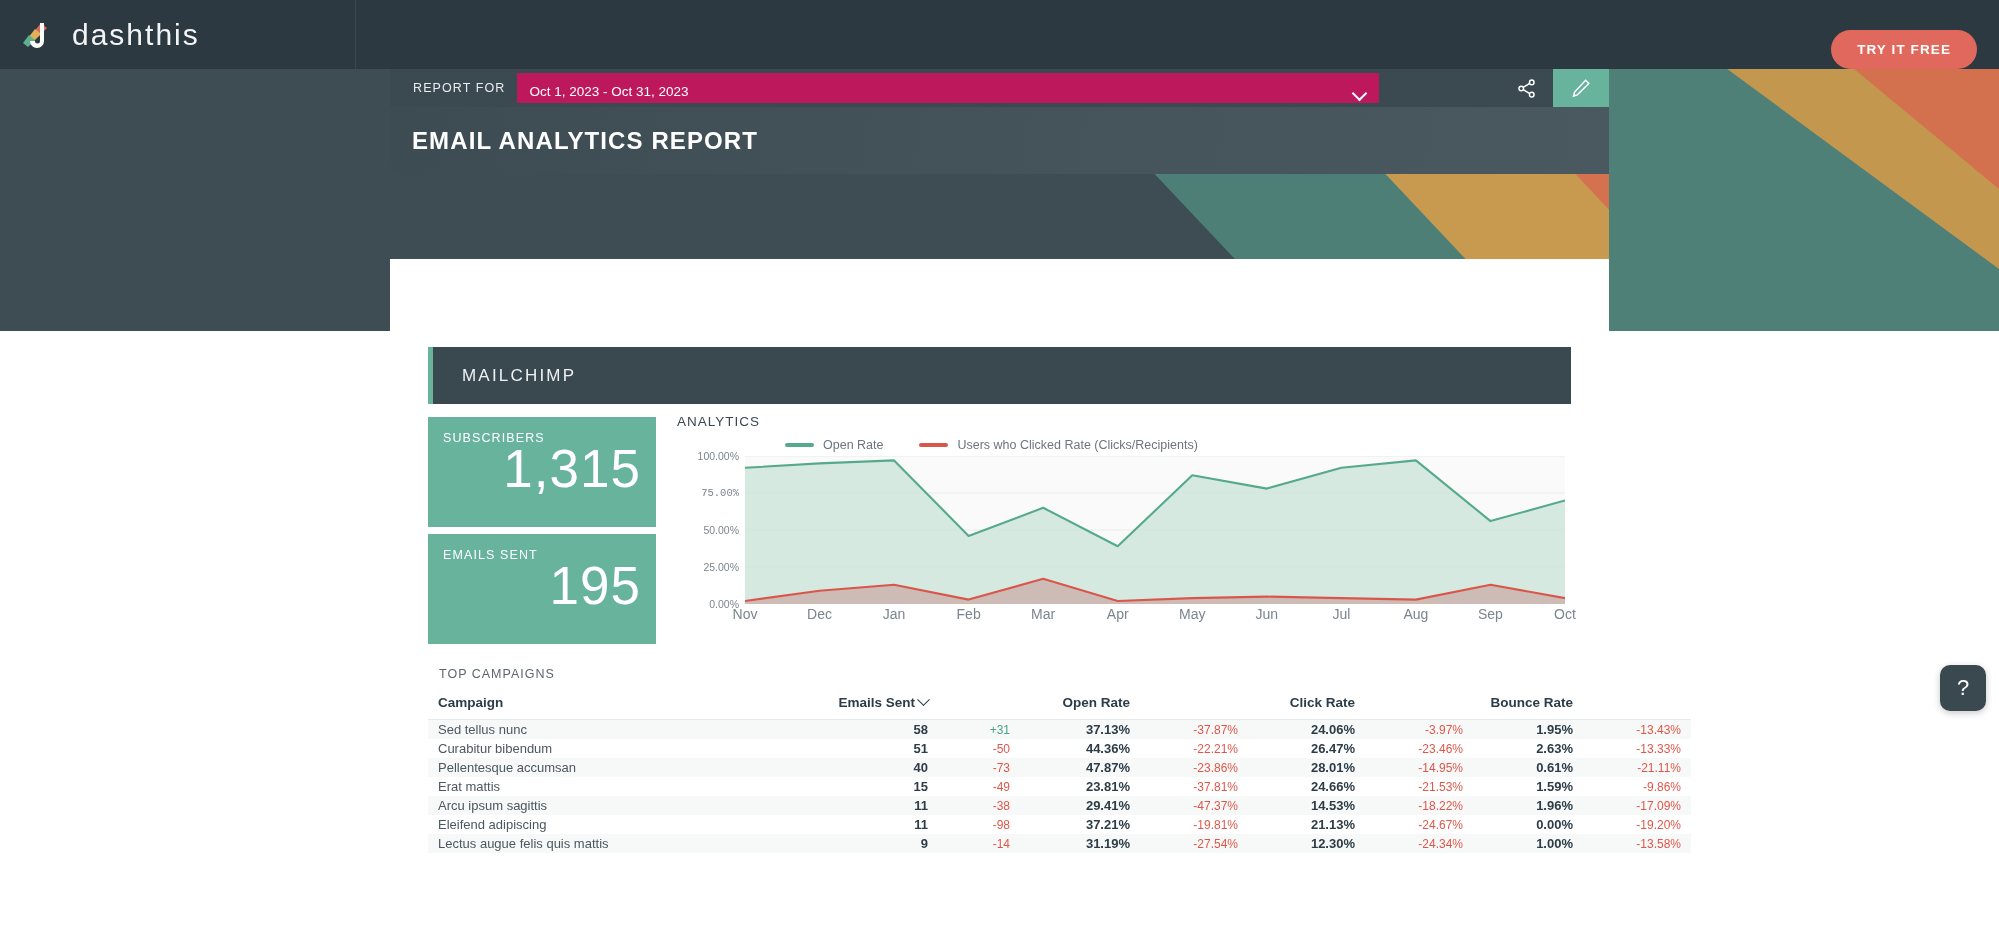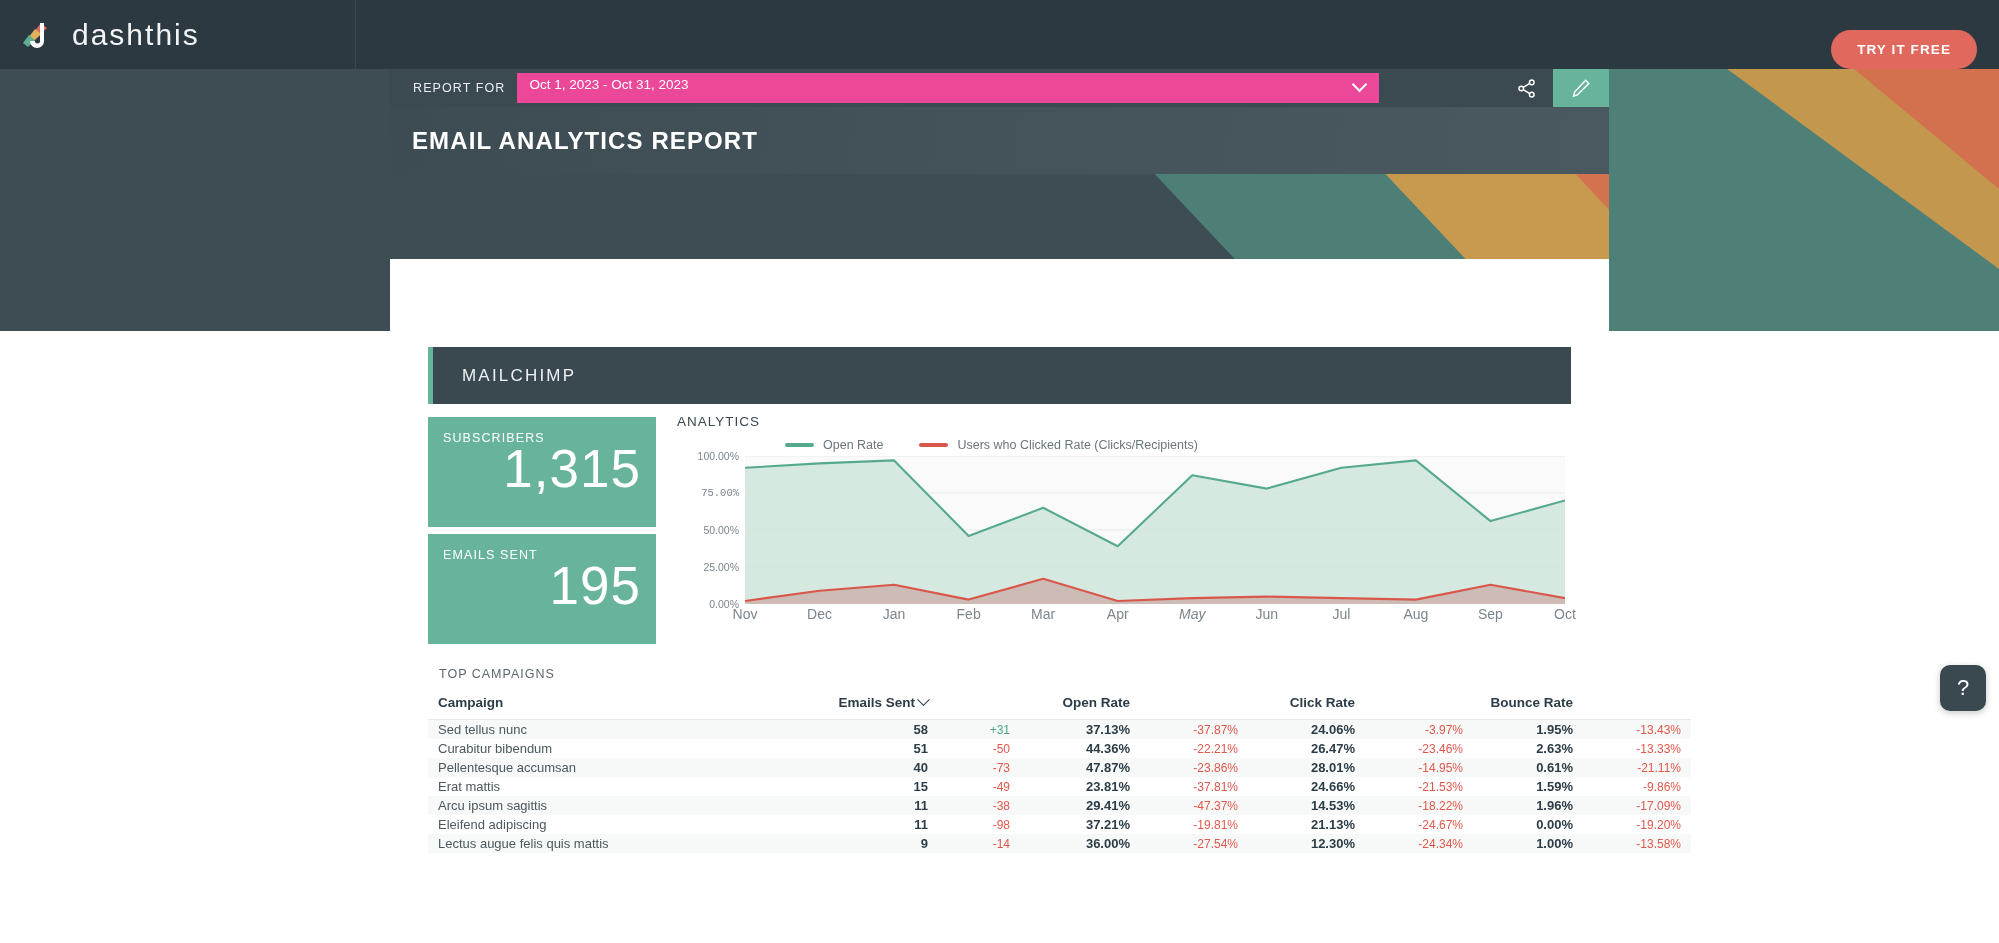--- a/index.html
+++ b/index.html
@@ -41,21 +41,21 @@
   }
   .report-bar {
     height: 38px; background: #3b4950; display: flex; align-items: center;
     position: relative;
   }
   .report-for-label {
     color: #e9edef; font-size: 12.5px; letter-spacing: 1.1px;
     padding: 0 11px 0 23px; white-space: nowrap;
   }
   .date-select {
-    flex: 1; height: 30px; background: #ec4899; display: flex; align-items: flex-start;
+    flex: 1; height: 30px; background: #be185d; display: flex; align-items: flex-end;
     justify-content: space-between; padding: 4px 13px; max-width: 862px; cursor: pointer;
   }
   .date-select-text { color: #fff; font-size: 13.5px; }
   .chev { width: 13px; height: 13px; position: relative; }
   .chev::after {
     content: ""; position: absolute; left: 1px; top: 2px;
     width: 9px; height: 9px; border-right: 2px solid #fff; border-bottom: 2px solid #fff;
     transform: rotate(45deg);
   }
   .bar-actions { display: flex; align-items: stretch; height: 38px; margin-left: auto; }
@@ -278,21 +278,21 @@
               <path d="M0.0 145.0 L74.5 134.7 L149.1 128.8 L223.6 143.6 L298.2 122.8 L372.7 145.0 L447.3 142.1 L521.8 140.6 L596.4 142.1 L670.9 143.6 L745.5 128.8 L820.0 142.1" fill="none" stroke="#d9574a" stroke-width="2.1" stroke-linejoin="round"></path>
             </svg>
         </div>
         <div class="xlabels" id="xlabels">
             <div class="xlabel" style="left: 0px;">Nov</div>
             <div class="xlabel" style="left: 74.5455px;">Dec</div>
             <div class="xlabel" style="left: 149.091px;">Jan</div>
             <div class="xlabel" style="left: 223.636px;">Feb</div>
             <div class="xlabel" style="left: 298.182px;">Mar</div>
             <div class="xlabel" style="left: 372.727px;">Apr</div>
-            <div class="xlabel" style="left: 447.273px; font-style: italic;">May</div>
+            <div class="xlabel" style="left: 447.273px;">May</div>
             <div class="xlabel" style="left: 521.818px;">Jun</div>
             <div class="xlabel" style="left: 596.364px;">Jul</div>
             <div class="xlabel" style="left: 670.909px;">Aug</div>
             <div class="xlabel" style="left: 745.455px;">Sep</div>
             <div class="xlabel" style="left: 820px;">Oct</div>
           </div>
       </div>
     </div>
 
     <div class="table-box">
@@ -375,21 +375,21 @@
               <td class="delta down">-19.81%</td>
               <td class="value">21.13%</td>
               <td class="delta down">-24.67%</td>
               <td class="value">0.00%</td>
               <td class="delta down">-19.20%</td>
             </tr>
             <tr>
               <td class="campaign">Lectus augue felis quis mattis</td>
               <td class="value">9</td>
               <td class="delta down">-14</td>
-              <td class="value">36.00%</td>
+              <td class="value">31.19%</td>
               <td class="delta down">-27.54%</td>
               <td class="value">12.30%</td>
               <td class="delta down">-24.34%</td>
               <td class="value">1.00%</td>
               <td class="delta down">-13.58%</td>
             </tr>
           </tbody>
       </table>
     </div>
 

